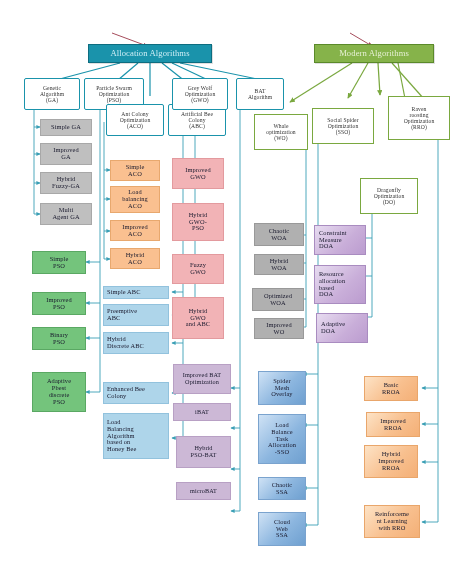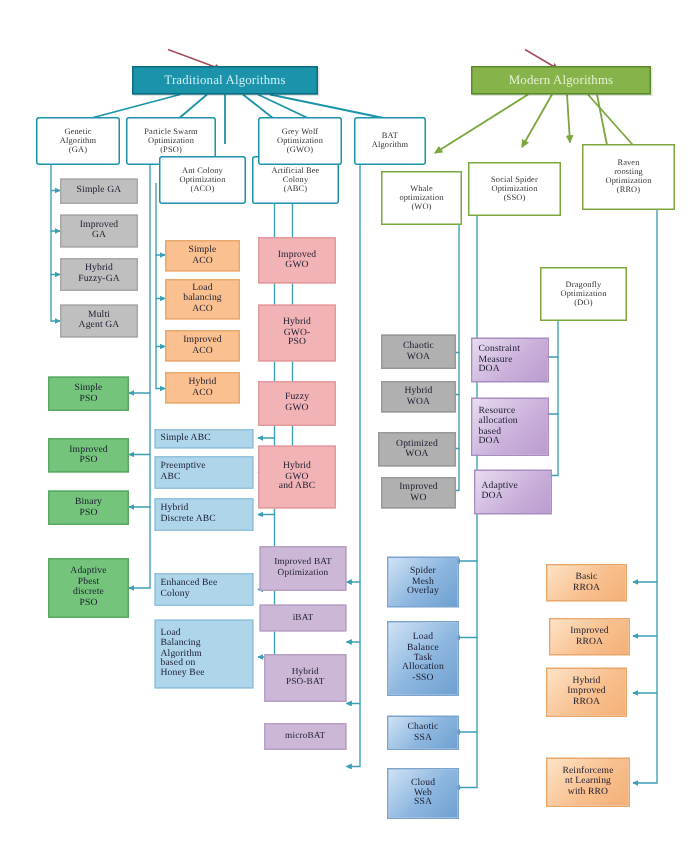--- a/index.html
+++ b/index.html
@@ -118,21 +118,21 @@
       <path d="M372,276 L372,317 L358,317"></path>
       <path d="M438,135 L438,388 L422,388"></path>
         <path d="M438,388 L438,424 L422,424"></path>
       <path d="M438,424 L438,462 L422,462"></path>
         <path d="M438,462 L438,522 L422,522"></path>
     </g>
   </svg>
 
 
   <div class="node banner-trad" style="left:88px;top:44px;width:124px;height:19px;">
-      <span>Traditional Algorithms</span>
+      <span>Allocation Algorithms</span>
     </div>
   <div class="node banner-mod" style="left:314px;top:44px;width:120px;height:19px;">
       <span>Modern Algorithms</span>
     </div>
 
   <div class="node head-t" style="left:24px;top:78px;width:56px;height:32px;white-space:pre-line;"><span>Genetic
 Algorithm
 (GA)</span></div>
   <div class="node head-t" style="left:84px;top:78px;width:60px;height:32px;white-space:pre-line;"><span>Particle Swarm
 Optimization

